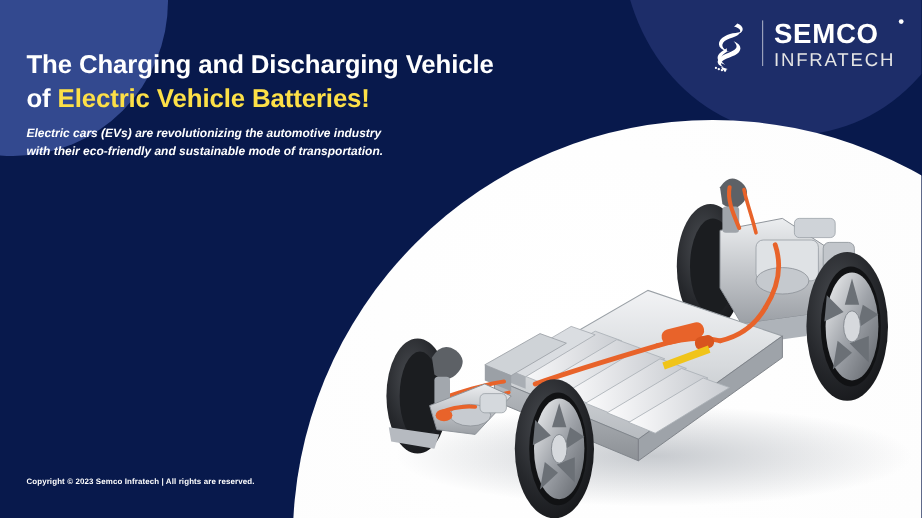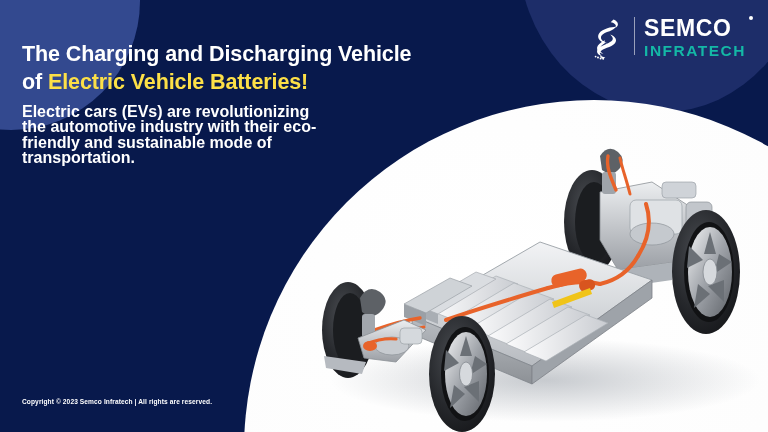--- a/index.html
+++ b/index.html
@@ -55,24 +55,25 @@
     font-weight:600;
     letter-spacing:-0.1px;
     color:#ffffff;
   }
   .title .accent { color:#fde047; font-weight:700; }
 
   .subtitle {
     position:absolute;
     left:22px; top:104px;
     width:300px;
-    font-size:16px;
+    font-size:10px;
     line-height:15.4px;
     font-weight:600;
     color:#ffffff;
+    font-style:italic;
   }
 
   .copyright {
     position:absolute;
     left:22px; top:398px;
     font-size:6.6px;
     font-weight:700;
     letter-spacing:0.1px;
     color:#ffffff;
   }
@@ -93,22 +94,22 @@
     font-size:23px; font-weight:700;
     letter-spacing:0.6px; color:#ffffff;
   }
   .logo-semco .tm {
     position:absolute; top:-1px; right:-7px;
     width:4px; height:4px; border-radius:50%;
     background:#ffffff;
   }
   .logo-infratech {
     margin-top:3px;
-    font-size:15.5px; font-weight:700;
-    letter-spacing:1.5px; color:#14b8a6;
+    font-size:15.5px; font-weight:400;
+    letter-spacing:1.5px; color:#e5e5e5;
   }
 
   
   .chassis { position:absolute; left:300px; top:130px; width:470px; height:302px; }
   .chassis svg { width:100%; height:100%; display:block; }
 </style>
 </head>
 <body>
 
 <div id="slide">

